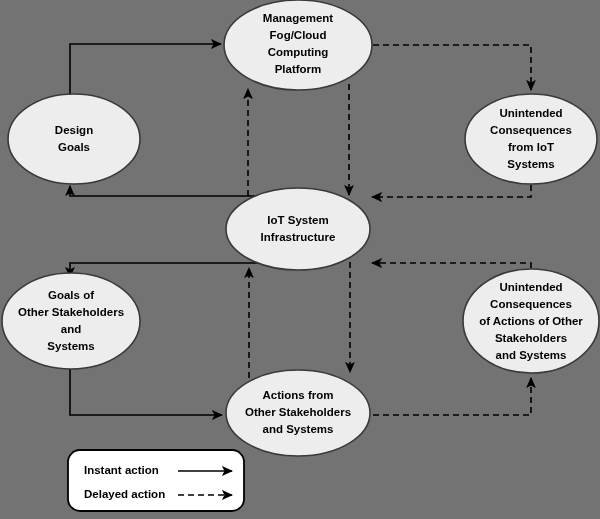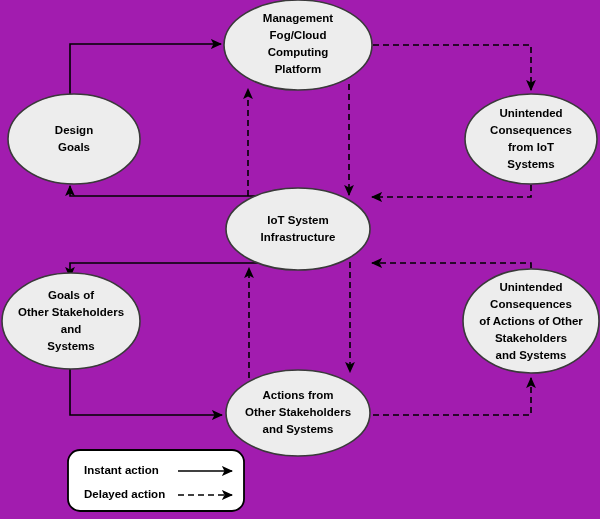--- a/index.html
+++ b/index.html
@@ -4,21 +4,21 @@
 <style>
   html, body {
     margin: 0;
     padding: 0;
     background: #ffffff;
   }
   #canvas {
     position: relative;
     width: 600px;
     height: 519px;
-    background: #a21caf;
+    background: #737373;
     font-family: "Liberation Sans", sans-serif;
     overflow: hidden;
   }
   #diagram-svg {
     position: absolute;
     left: 0;
     top: 0;
     width: 600px;
     height: 519px;
   }

